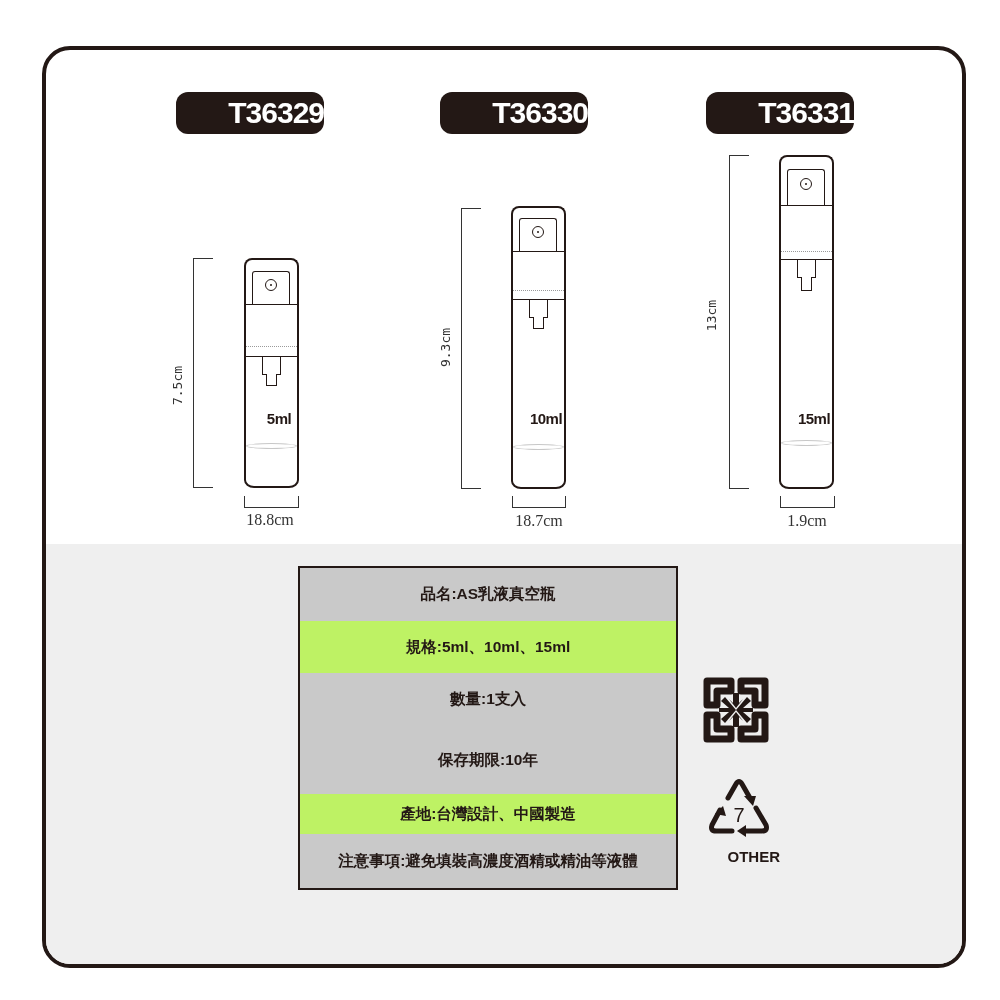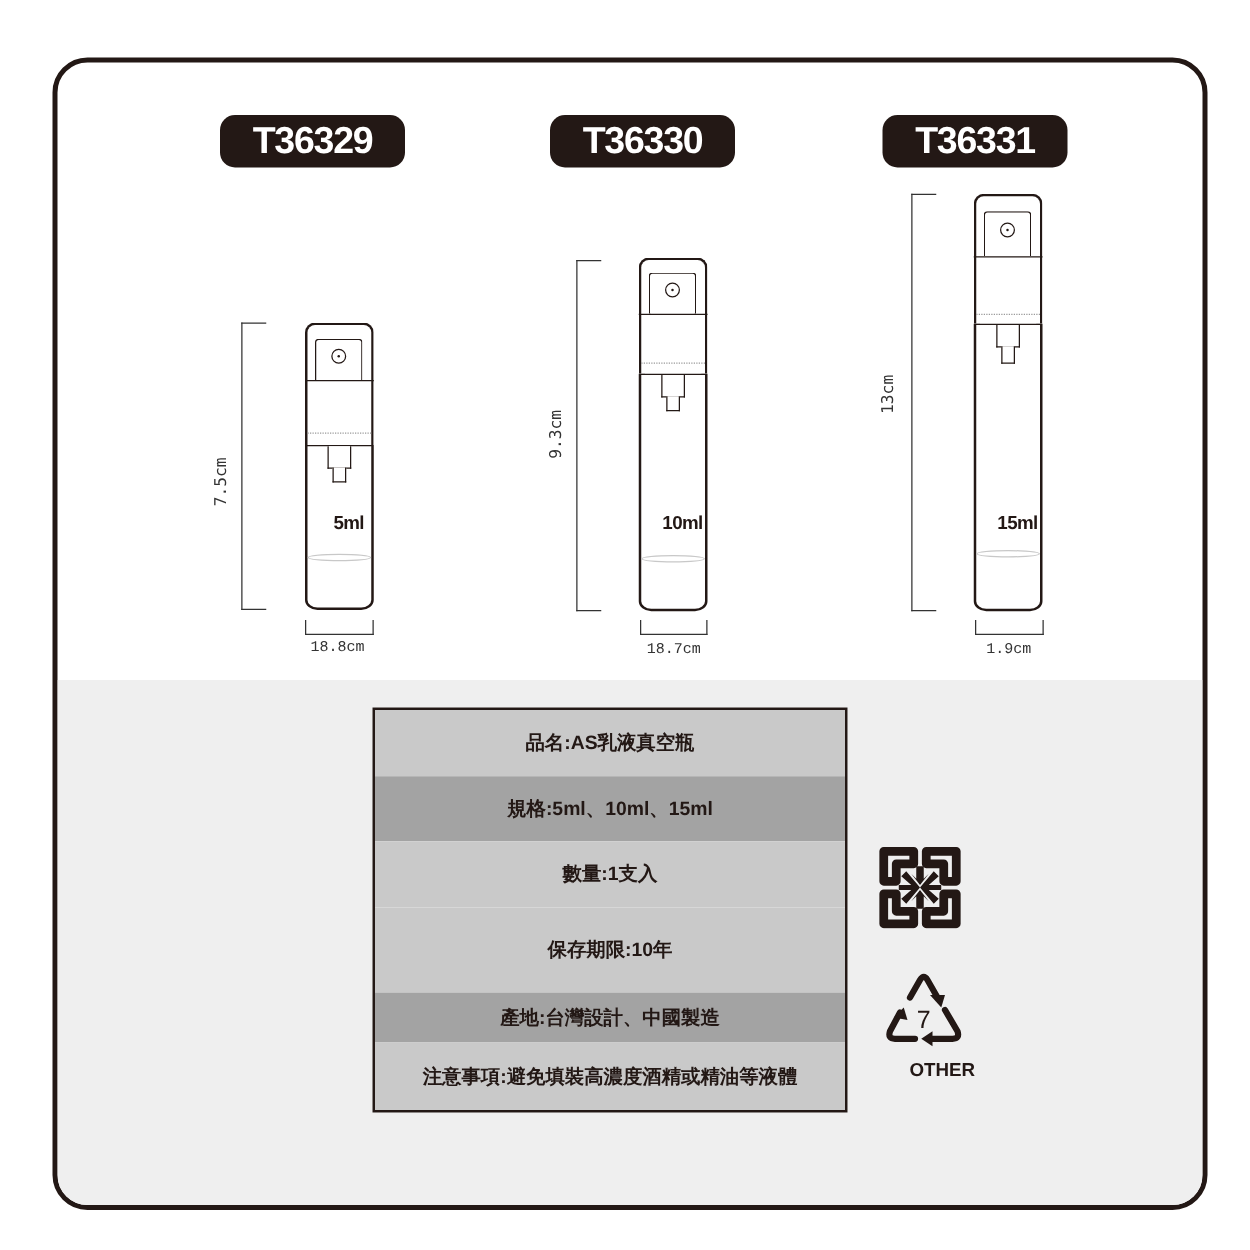--- a/index.html
+++ b/index.html
@@ -15,40 +15,40 @@
       background: #ffffff;
     }
     .gray-zone {
       position: absolute; left: 0; right: 0; top: 494px; bottom: 0;
       background: #efefef;
     }
     .tag {
       position: absolute; height: 42px; border-radius: 12px;
       background: #231815; color: #ffffff;
       font-weight: bold; font-size: 30px; letter-spacing: -1px;
-      display: flex; align-items: center; justify-content: center;
+      display: flex; align-items: center; justify-content: flex-end;
     }
     .dim-v {
       position: absolute; width: 20px;
       border-left: 1.6px solid #333; border-top: 1.6px solid #333; border-bottom: 1.6px solid #333;
       box-sizing: border-box;
     }
     .dim-v-label {
       position: absolute; font-family: "DejaVu Sans Mono", "Liberation Mono", monospace;
       font-size: 13px; color: #333; transform: rotate(-90deg); transform-origin: center;
       white-space: nowrap;
     }
     .dim-h {
       position: absolute; height: 12px;
       border-left: 1.6px solid #333; border-right: 1.6px solid #333; border-bottom: 1.6px solid #333;
       box-sizing: border-box;
     }
     .dim-h-label {
-      position: absolute; font-family: Liberation Mono, monospace;
-      font-size: 12px; color: #333; white-space: nowrap; text-align: center;
+      position: absolute; font-family: Liberation Serif, serif;
+      font-size: 16px; color: #333; white-space: nowrap; text-align: center;
     }
     .bottle { position: absolute; }
     .cap {
       position: absolute; left: 0; top: 0; right: 0;
       border: 2.2px solid #231815; border-bottom: none;
       border-radius: 8px 8px 0 0; box-sizing: border-box;
     }
     .pump-head {
       position: absolute; border: 1.6px solid #231815; border-bottom: none;
       border-radius: 3px 3px 0 0; box-sizing: border-box;
@@ -89,21 +89,21 @@
     }
     .spec-table {
       position: absolute; left: 298px; top: 566px; width: 380px;
       border: 2px solid #231815; box-sizing: border-box; background: #fff;
     }
     .spec-row {
       display: flex; align-items: center; justify-content: center;
       font-weight: bold; font-size: 15.5px; color: #231815; white-space: nowrap;
     }
     .spec-row.gray { background: #c9c9c9; }
-    .spec-row.white { background: #a3a3a3; }
+    .spec-row.white { background: #bef264; }
     .recycle-icon { position: absolute; }
     .other-label {
       position: absolute; left: 700px; top: 848px; width: 80px; text-align: right;
       font-weight: bold; font-size: 15px; color: #231815;
     }
   </style>
 </head>
 <body>
 
 <div class="frame">

